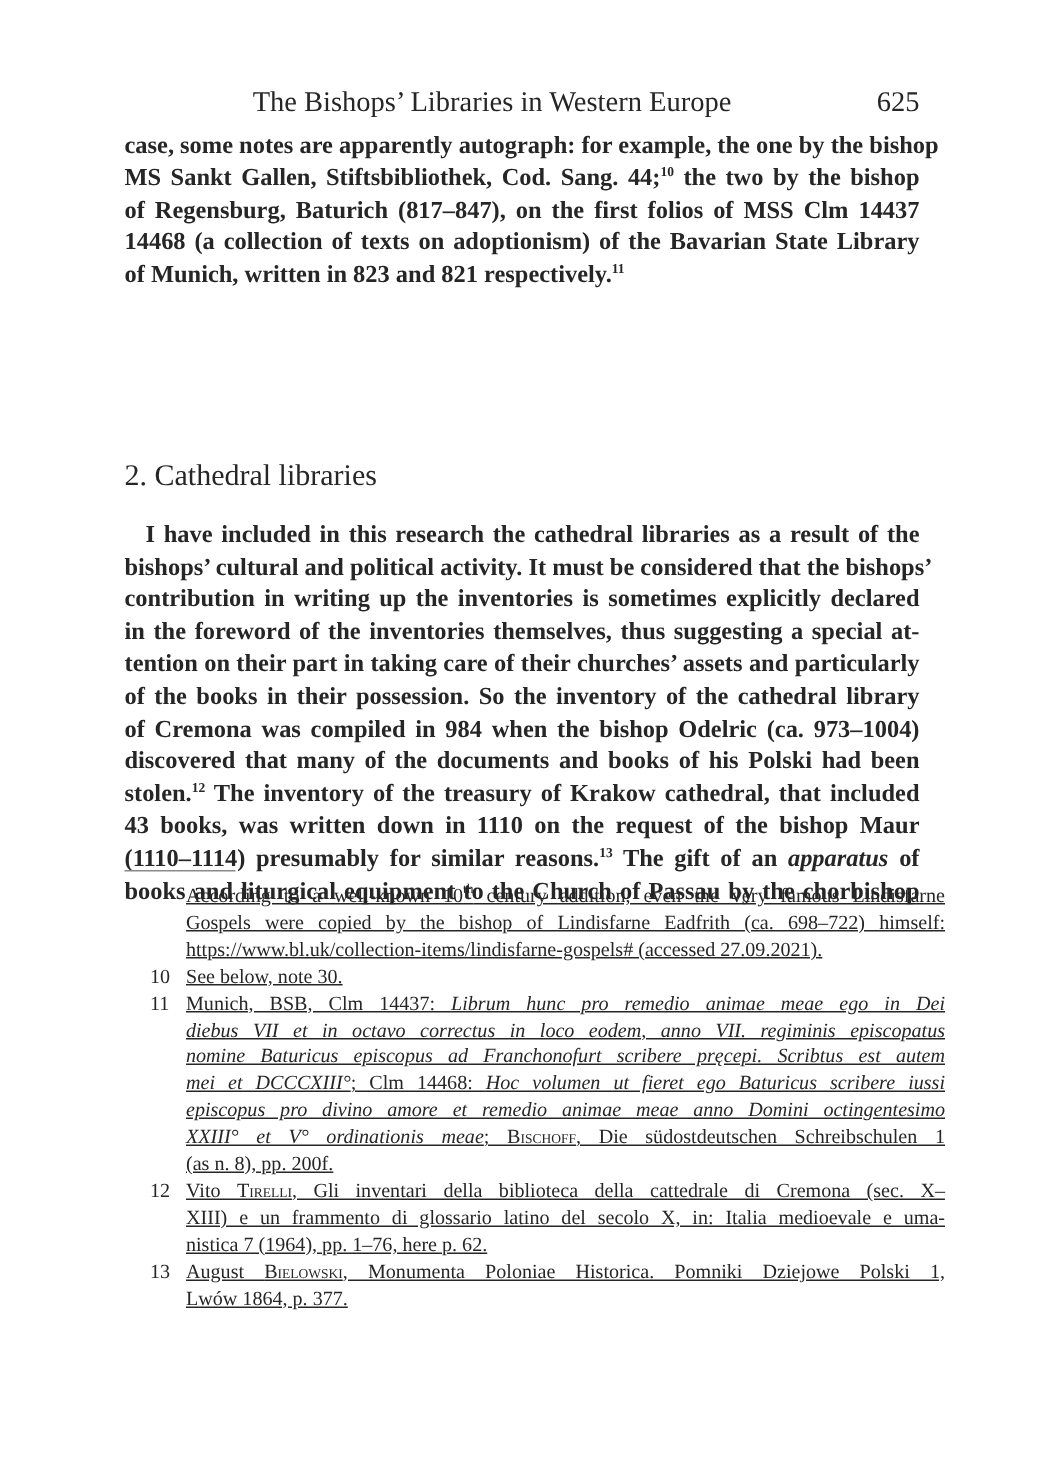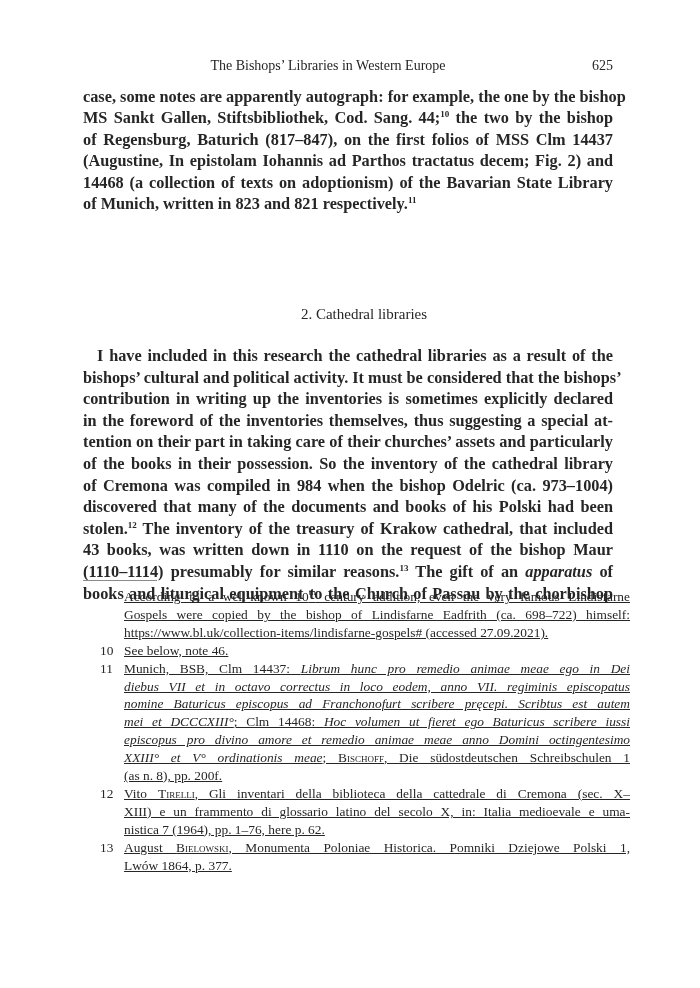--- a/index.html
+++ b/index.html
@@ -1,25 +1,25 @@
 <!DOCTYPE html>
 <html><head>
   <meta charset="utf-8">
   <style>
     html, body { margin: 0; padding: 0; background: #ffffff; }
     body { width: 700px; height: 988px; position: relative; overflow: hidden; color: #262626; font-family: "Liberation Serif", "DejaVu Serif", serif; }
     .page { position: absolute; left: 83px; top: 0; width: 530px; }
-    .running-head { position: absolute; top: 58px; left: 0; width: 530px; height: 20px; font-size: 14px; }
+    .running-head { position: absolute; top: 58px; left: 0; width: 530px; height: 20px; font-size: 19px; }
     .running-title { position: absolute; left: 0; width: 490px; text-align: center; top: 0; }
     .page-number { position: absolute; right: 0; top: 0; }
     .body { position: absolute; top: 86px; left: 0; width: 530px; font-size: 16.3px; line-height: 21.4px; text-align: justify; }
     .para { margin: 0; }
     .para .line { display: block; text-align: justify; text-align-last: justify; white-space: nowrap; font-weight: bold; }
     .para .line.last { text-align-last: left; }
-    .section-heading { position: absolute; top: 306px; left: 16px; width: 530px; text-align: center; font-size: 15px; }
+    .section-heading { position: absolute; top: 306px; left: 0; width: 530px; text-align: left; font-size: 20px; }
     .body2 { position: absolute; top: 345px; left: 0; width: 530px; font-size: 16.3px; line-height: 21.6px; }
     .indent { padding-left: 14px; }
     sup { font-size: 9px; vertical-align: 6px; line-height: 0; }
     .rule { position: absolute; top: 580px; left: 0; width: 74px; height: 1px; background: #8a8a8a; }
     .footnotes { position: absolute; top: 588px; left: 17px; width: 530px; font-size: 13.4px; line-height: 17.9px; text-decoration: underline; }
     .fn { position: relative; padding-left: 24px; }
     .fn-num { position: absolute; left: 0; top: 0; }
     .fn .line { display: block; text-align: justify; text-align-last: justify; white-space: nowrap; }
     .fn .line.last { text-align-last: left; }
     .sc { font-variant: small-caps; }
@@ -33,21 +33,20 @@
   <div class="running-head">
     <span class="running-title">The Bishops’ Libraries in Western Europe</span>
     <span class="page-number">625</span>
   </div>
 
   <div class="body">
     <p class="para">
       <span class="line">case, some notes are apparently autograph: for example, the one by the bishop</span>
       <span class="line"><span>MS Sankt Gallen, Stiftsbibliothek, Cod. Sang. 44;</span><sup>10</sup><span> the two by the bishop</span></span>
       <span class="line">of Regensburg, Baturich (817–847), on the first folios of MSS Clm 14437</span>
-      <span class="line">(Augustine, In epistolam Iohannis ad Parthos tractatus decem; Fig. 2) and</span>
       <span class="line">14468 (a collection of texts on adoptionism) of the Bavarian State Library</span>
       <span class="line last"><span>of Munich, written in 823 and 821 respectively.</span><sup>11</sup></span>
     </p>
   </div>
 
   <div class="section-heading">2. Cathedral libraries</div>
 
   <div class="body2">
     <p class="para">
       <span class="line indent">I have included in this research the cathedral libraries as a result of the</span>
@@ -69,21 +68,21 @@
 
   <div class="footnotes">
     <div class="fn">
       <span class="line"><span>According to a well-known 10</span><sup>th</sup><span> century addition, even the very famous Lindisfarne</span></span>
       <span class="line">Gospels were copied by the bishop of Lindisfarne Eadfrith (ca. 698–722) himself:</span>
       <span class="line last">https://www.bl.uk/collection-items/lindisfarne-gospels# (accessed 27.09.2021).</span>
     </div>
 
     <div class="fn">
       <span class="fn-num">10</span>
-      <span class="line last">See below, note 46.</span>
+      <span class="line last">See below, note 30.</span>
     </div>
 
     <div class="fn">
       <span class="fn-num">11</span>
       <span class="line"><span>Munich, BSB, Clm 14437: </span><i>Librum hunc pro remedio animae meae ego in Dei</i></span>
       <span class="line"><i>diebus VII et in octavo correctus in loco eodem, anno VII. regiminis episcopatus</i></span>
       <span class="line"><i>nomine Baturicus episcopus ad Franchonofurt scribere pręcepi. Scribtus est autem</i></span>
       <span class="line"><i>mei et DCCCXIII°</i><span>; Clm 14468: </span><i>Hoc volumen ut fieret ego Baturicus scribere iussi</i></span>
       <span class="line"><i>episcopus pro divino amore et remedio animae meae anno Domini octingentesimo</i></span>
       <span class="line"><i>XXIII° et V° ordinationis meae</i><span>; </span><span class="sc">Bischoff</span><span>, Die südostdeutschen Schreibschulen 1</span></span>

